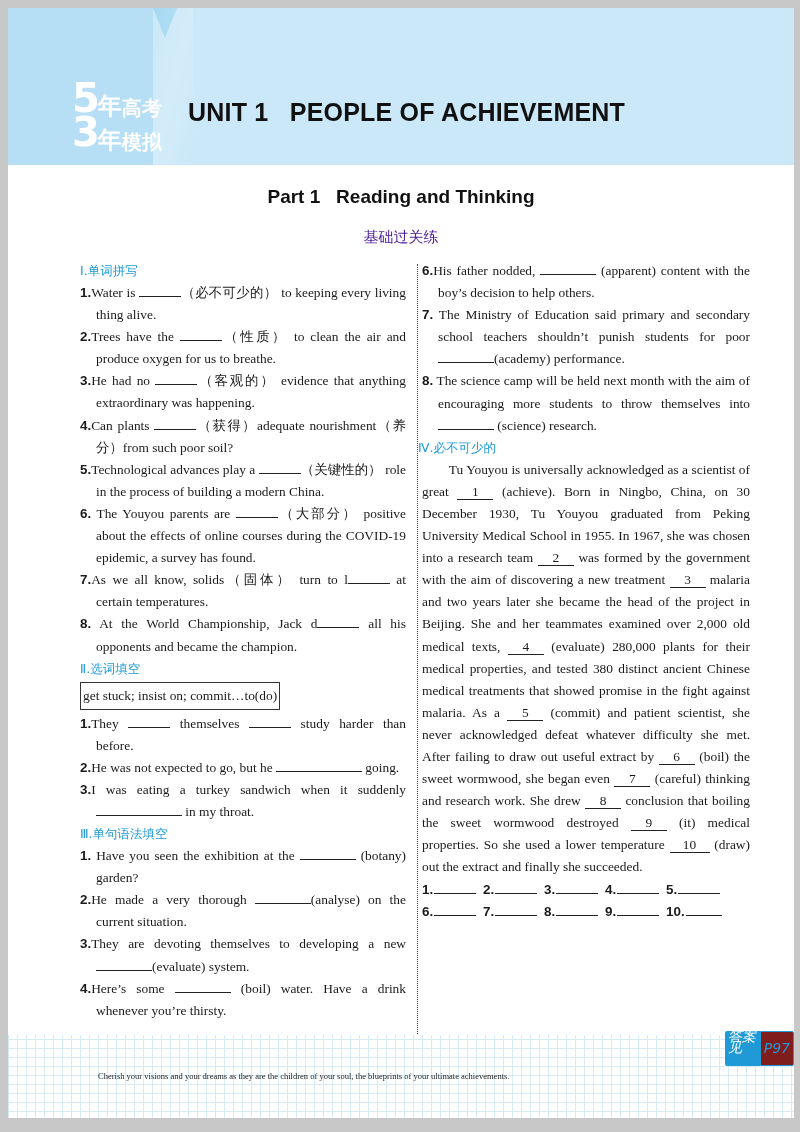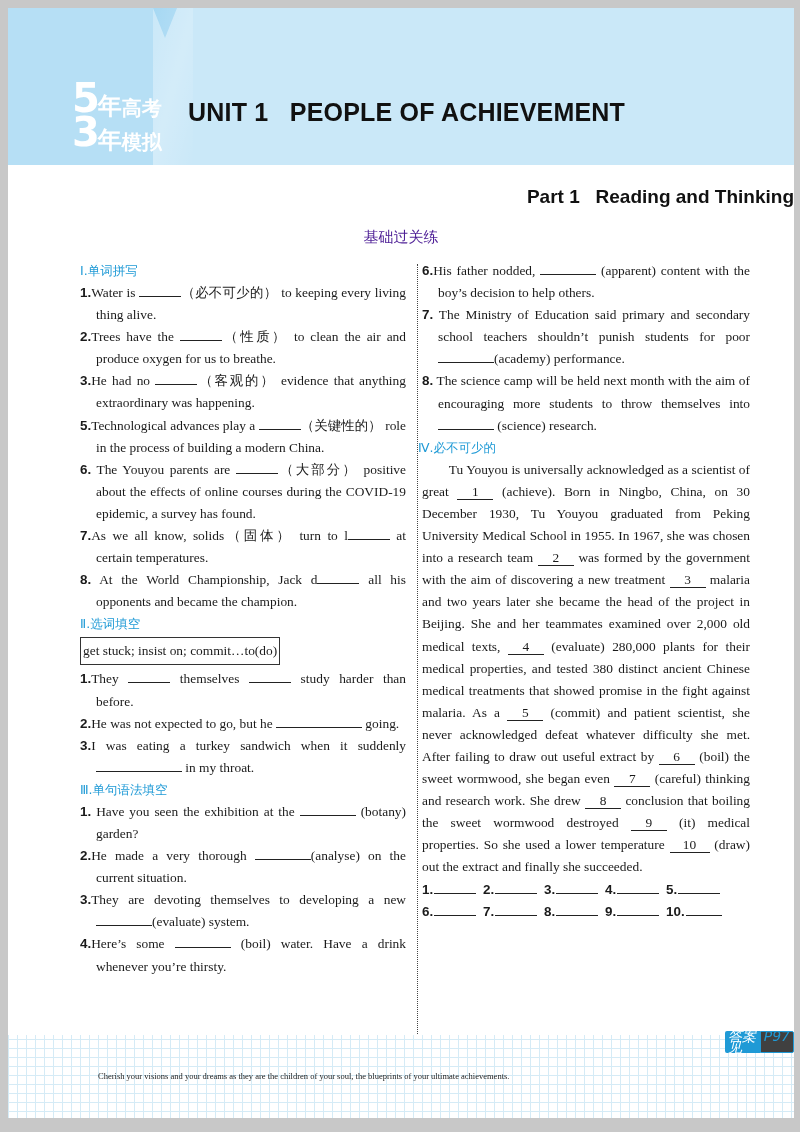--- a/index.html
+++ b/index.html
@@ -8,21 +8,21 @@
   .header { position: absolute; left: 0; top: 0; width: 786px; height: 157px; background: #cae8f8; overflow: hidden; }
   .header .tri0 { position: absolute; left: 0; top: 0; width: 145px; height: 157px; background: #b6dff5; }
   .header .tri2 { position: absolute; left: 145px; top: 0; width: 0; height: 0; border-top: 30px solid #a6d8f3; border-left: 12px solid transparent; border-right: 12px solid transparent; }
   .header .stripe { position: absolute; left: 145px; top: 0; width: 40px; height: 157px; background: linear-gradient(105deg, rgba(255,255,255,0) 0%, rgba(255,255,255,0.18) 50%, rgba(255,255,255,0) 100%); }
   .logo { position: absolute; left: 64px; top: 76px; color: #ffffff; font-family: "DejaVu Sans", sans-serif; font-weight: bold; line-height: 1; }
   .logo .row { display: flex; align-items: flex-end; height: 34px; }
   .logo .big { font-size: 40px; letter-spacing: -2px; }
   .logo .mid { font-size: 24px; }
   .logo .sm { font-size: 20px; }
   .unit-title { position: absolute; left: 180px; top: 90px; font-family: "Liberation Sans", sans-serif; font-weight: bold; font-size: 25px; color: #111; letter-spacing: 0.2px; white-space: pre; }
-  .part-title { position: absolute; left: 0; width: 786px; top: 178px; text-align: right; font-family: "Liberation Sans", sans-serif; font-weight: bold; font-size: 19px; color: #111; white-space: pre; }
+  .part-title { position: absolute; left: 0; width: 786px; top: 178px; text-align: center; font-family: "Liberation Sans", sans-serif; font-weight: bold; font-size: 19px; color: #111; white-space: pre; }
   .sub-title { position: absolute; left: 0; width: 786px; top: 220px; text-align: center; font-family: "DejaVu Sans", sans-serif; font-size: 15px; color: #4c1d95; }
   .col { position: absolute; top: 252px; font-size: 13.4px; line-height: 22.1px; }
   .col.left { left: 72px; width: 326px; }
   .col.right { left: 414px; width: 328px; }
   .divider { position: absolute; left: 409px; top: 256px; width: 0; height: 774px; border-left: 1.6px dotted #444; }
   .sec { color: #1f9ad6; font-family: "DejaVu Sans", sans-serif; font-size: 12.5px; margin: 0; height: 22px; line-height: 22px; }
   .q { text-align: justify; padding-left: 16px; text-indent: -16px; margin: 0; }
   .q b { font-family: "Liberation Sans", sans-serif; font-weight: bold; }
   .blank { display: inline-block; border-bottom: 1px solid #222; height: 14px; vertical-align: baseline; text-indent: 0; }
   .wordbox { display: inline-block; border: 1px solid #333; padding: 4px 2px; line-height: 18px; margin: 2px 0 3px 0; }
@@ -32,21 +32,21 @@
   .ans-row span { font-family: "Liberation Sans", sans-serif; font-weight: bold; }
   .ans-cell { width: 61px; display: flex; align-items: baseline; }
   .ans-cell .ul { display: inline-block; width: 42px; border-bottom: 1px solid #222; height: 14px; margin-left: 1px; }
   .footer-grid { position: absolute; left: 0; top: 1027px; width: 786px; height: 83px;
     background-color: #ffffff;
     background-image: linear-gradient(#d5ebf6 1px, transparent 1px), linear-gradient(90deg, #d5ebf6 1px, transparent 1px);
     background-size: 9px 9px; background-position: 0 4px; }
   .motto { position: absolute; left: 90px; top: 1063px; font-size: 8.5px; color: #222; white-space: nowrap; }
   .ans-tag { position: absolute; left: 717px; top: 1023px; display: flex; font-family: "DejaVu Sans", sans-serif; font-size: 14px; line-height: 11px; font-style: italic; }
   .ans-tag .a { background: #1f9ad6; color: #fff; padding: 0 3px; border-radius: 2px 0 0 2px; }
-  .ans-tag .p { border: 1px solid #1f9ad6; color: #1f9ad6; padding: 0 3px; background: #404040; border-radius: 0 2px 2px 0; line-height: 9px; }
+  .ans-tag .p { border: 1px solid #1f9ad6; color: #1f9ad6; padding: 12px 3px; background: #7f1d1d; border-radius: 0 2px 2px 0; line-height: 9px; }
 </style>
 </head>
 <body>
 
 <div class="page">
   <div class="header">
     <div class="tri0"></div>
     <div class="tri2"></div>
     <div class="stripe"></div>
     <div class="logo">
@@ -68,20 +68,21 @@
   <div class="sub-title">基础过关练</div>
 
   <div class="divider"></div>
 
   <div class="col left">
     <p class="sec">Ⅰ.单词拼写</p>
 
     <p class="q"><b>1.</b><span>Water is </span><span class="blank" style="width:42px"></span><span>（必不可少的） to keeping every living thing alive.</span></p>
     <p class="q"><b>2.</b><span>Trees have the </span><span class="blank" style="width:42px"></span><span>（性质） to clean the air and produce oxygen for us to breathe.</span></p>
     <p class="q"><b>3.</b><span>He had no </span><span class="blank" style="width:42px"></span><span>（客观的） evidence that anything extraordinary was happening.</span></p>
+    <p class="q"><b>4.</b><span>Can plants </span><span class="blank" style="width:42px"></span><span>（获得）adequate nourishment（养分）from such poor soil?</span></p>
     <p class="q"><b>5.</b><span>Technological advances play a </span><span class="blank" style="width:42px"></span><span>（关键性的） role in the process of building a modern China.</span></p>
     <p class="q"><b>6.</b><span> The Youyou parents are </span><span class="blank" style="width:42px"></span><span>（大部分） positive about the effects of online courses during the COVID-19 epidemic, a survey has found.</span></p>
     <p class="q"><b>7.</b><span>As we all know, solids（固体） turn to l</span><span class="blank" style="width:42px"></span><span> at certain temperatures.</span></p>
     <p class="q"><b>8.</b><span> At the World Championship, Jack d</span><span class="blank" style="width:42px"></span><span> all his opponents and became the champion.</span></p>
 
     <p class="sec">Ⅱ.选词填空</p>
     <div class="wordbox">get stuck; insist on; commit…to(do)</div>
 
     <p class="q"><b>1.</b><span>They </span><span class="blank" style="width:42px"></span><span> themselves </span><span class="blank" style="width:42px"></span><span> study harder than before.</span></p>
     <p class="q"><b>2.</b><span>He was not expected to go, but he </span><span class="blank" style="width:86px"></span><span> going.</span></p>

